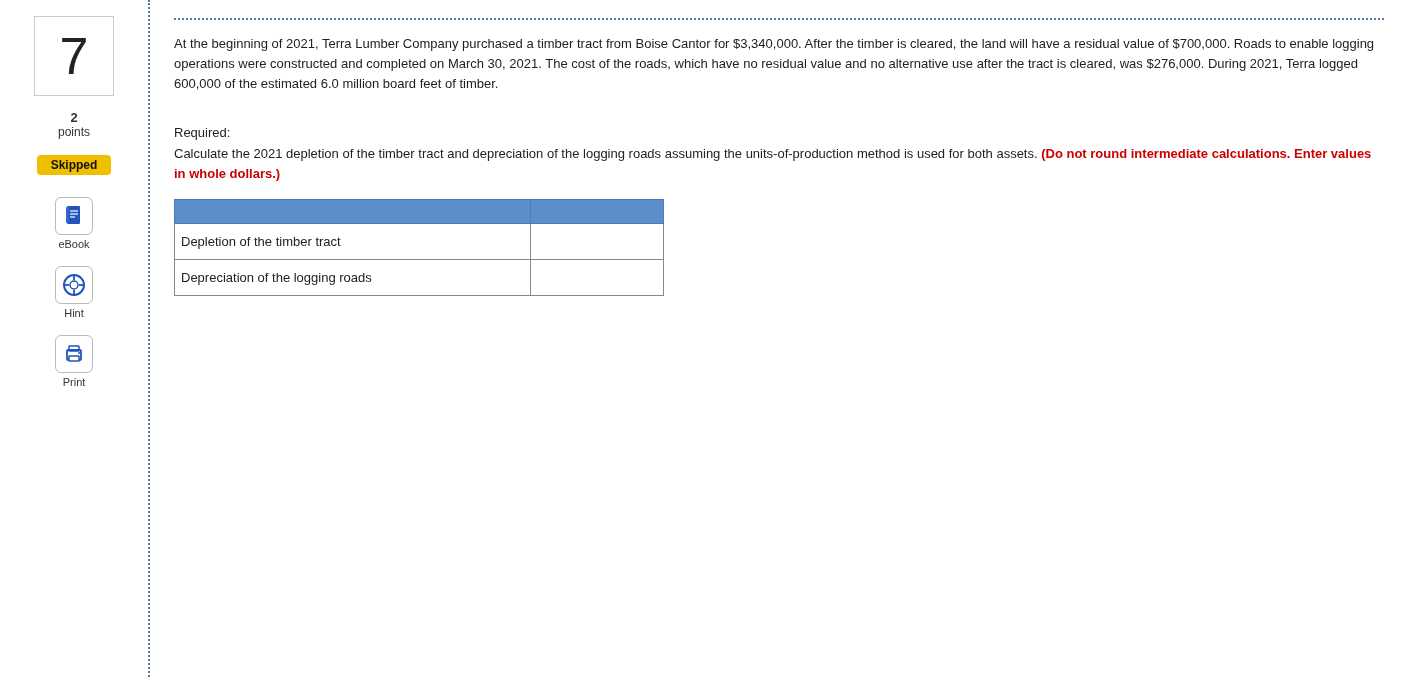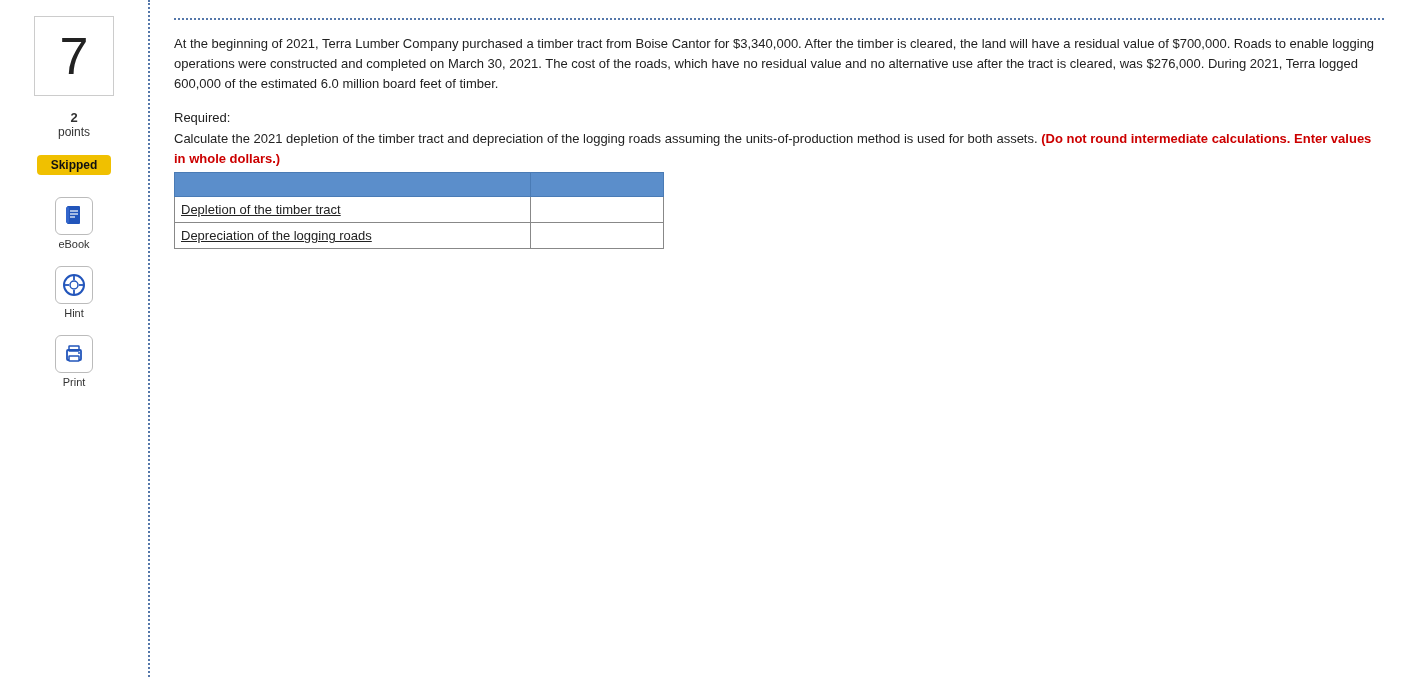--- a/index.html
+++ b/index.html
@@ -89,32 +89,32 @@
       min-height: 677px;
     }
     .main-content-inner {
       border-top: 2px dotted #5577aa;
       padding-top: 14px;
     }
     .problem-text {
       font-size: 13px;
       line-height: 1.55;
       color: #222;
-      margin-bottom: 16px;
+      margin-bottom: 31px;
     }
     .required-label {
       font-weight: normal;
       font-size: 13px;
       margin-bottom: 4px;
     }
     .instruction-text {
       font-size: 13px;
       line-height: 1.5;
       color: #222;
-      margin-bottom: 4px;
+      margin-bottom: 16px;
     }
     .instruction-text .no-round {
       color: #cc0000;
       font-weight: bold;
     }
 
     
     .answer-table {
       border-collapse: collapse;
       width: 490px;
@@ -127,22 +127,21 @@
     .answer-table .header-row td:first-child {
       width: 320px;
     }
     .answer-table .header-row td:last-child {
       width: 120px;
     }
     .answer-table .data-row td {
       border: 1px solid #888;
       padding: 3px 6px;
       font-size: 13px;
-      height: 26px;
-      text-decoration: underline;
+      height: 36px;
     }
     .answer-table .data-row td:first-child {
       width: 320px;
       background: #fff;
     }
     .answer-table .data-row td.input-cell {
       width: 120px;
       background: #fff;
       padding: 0;
     }

